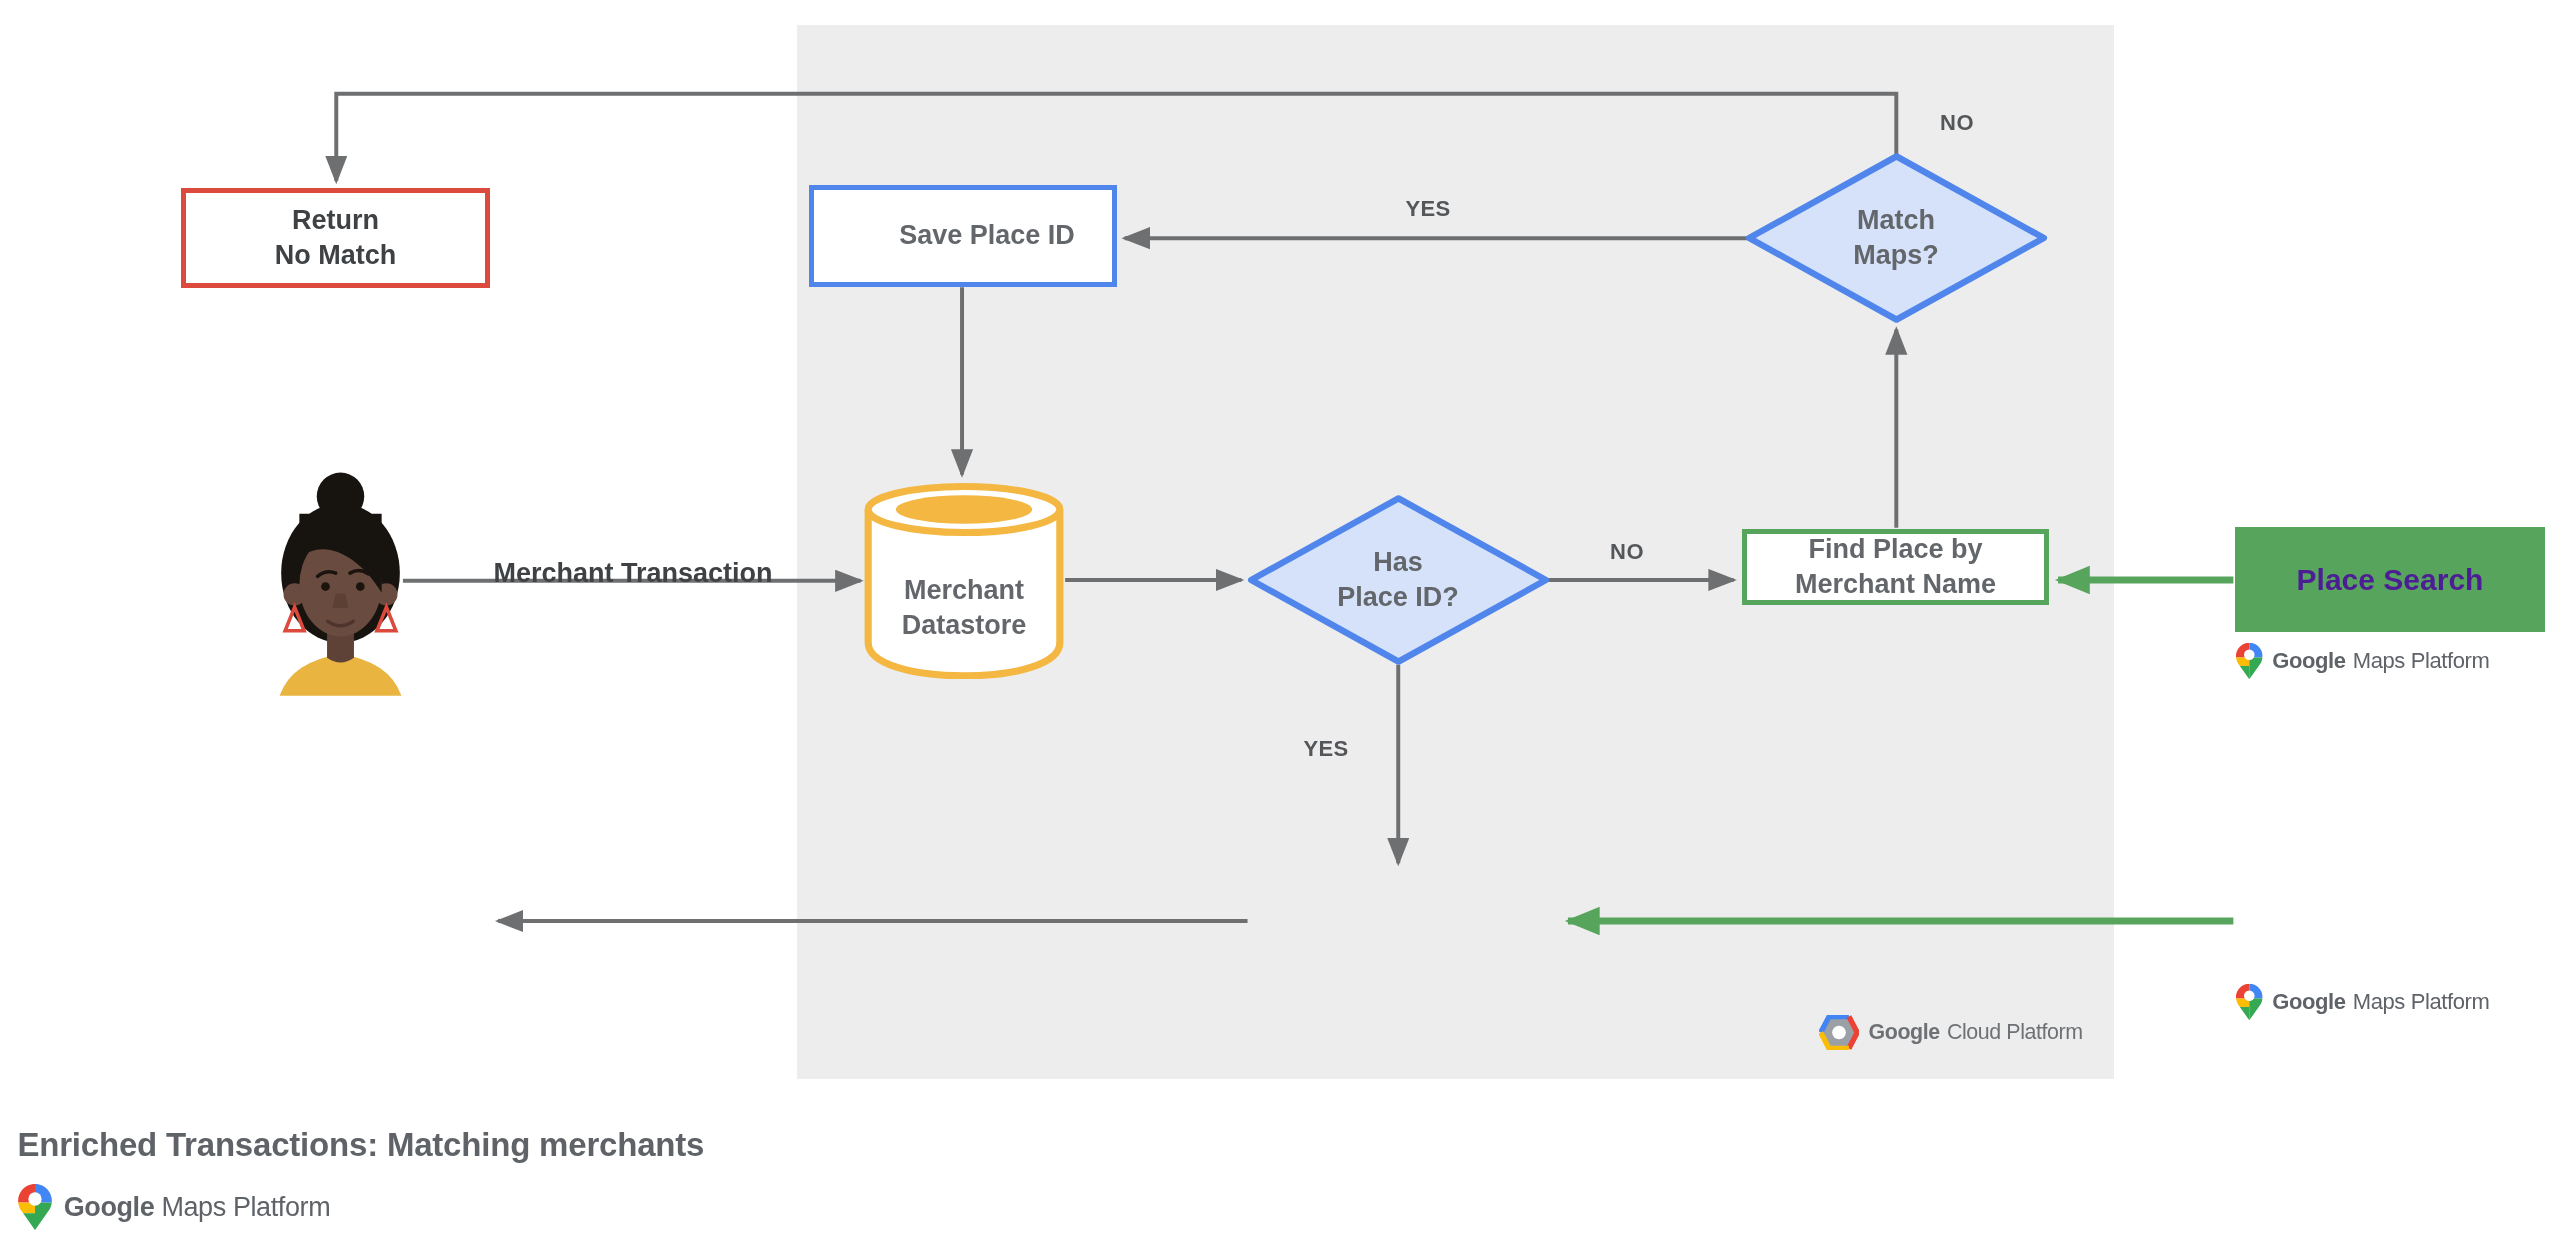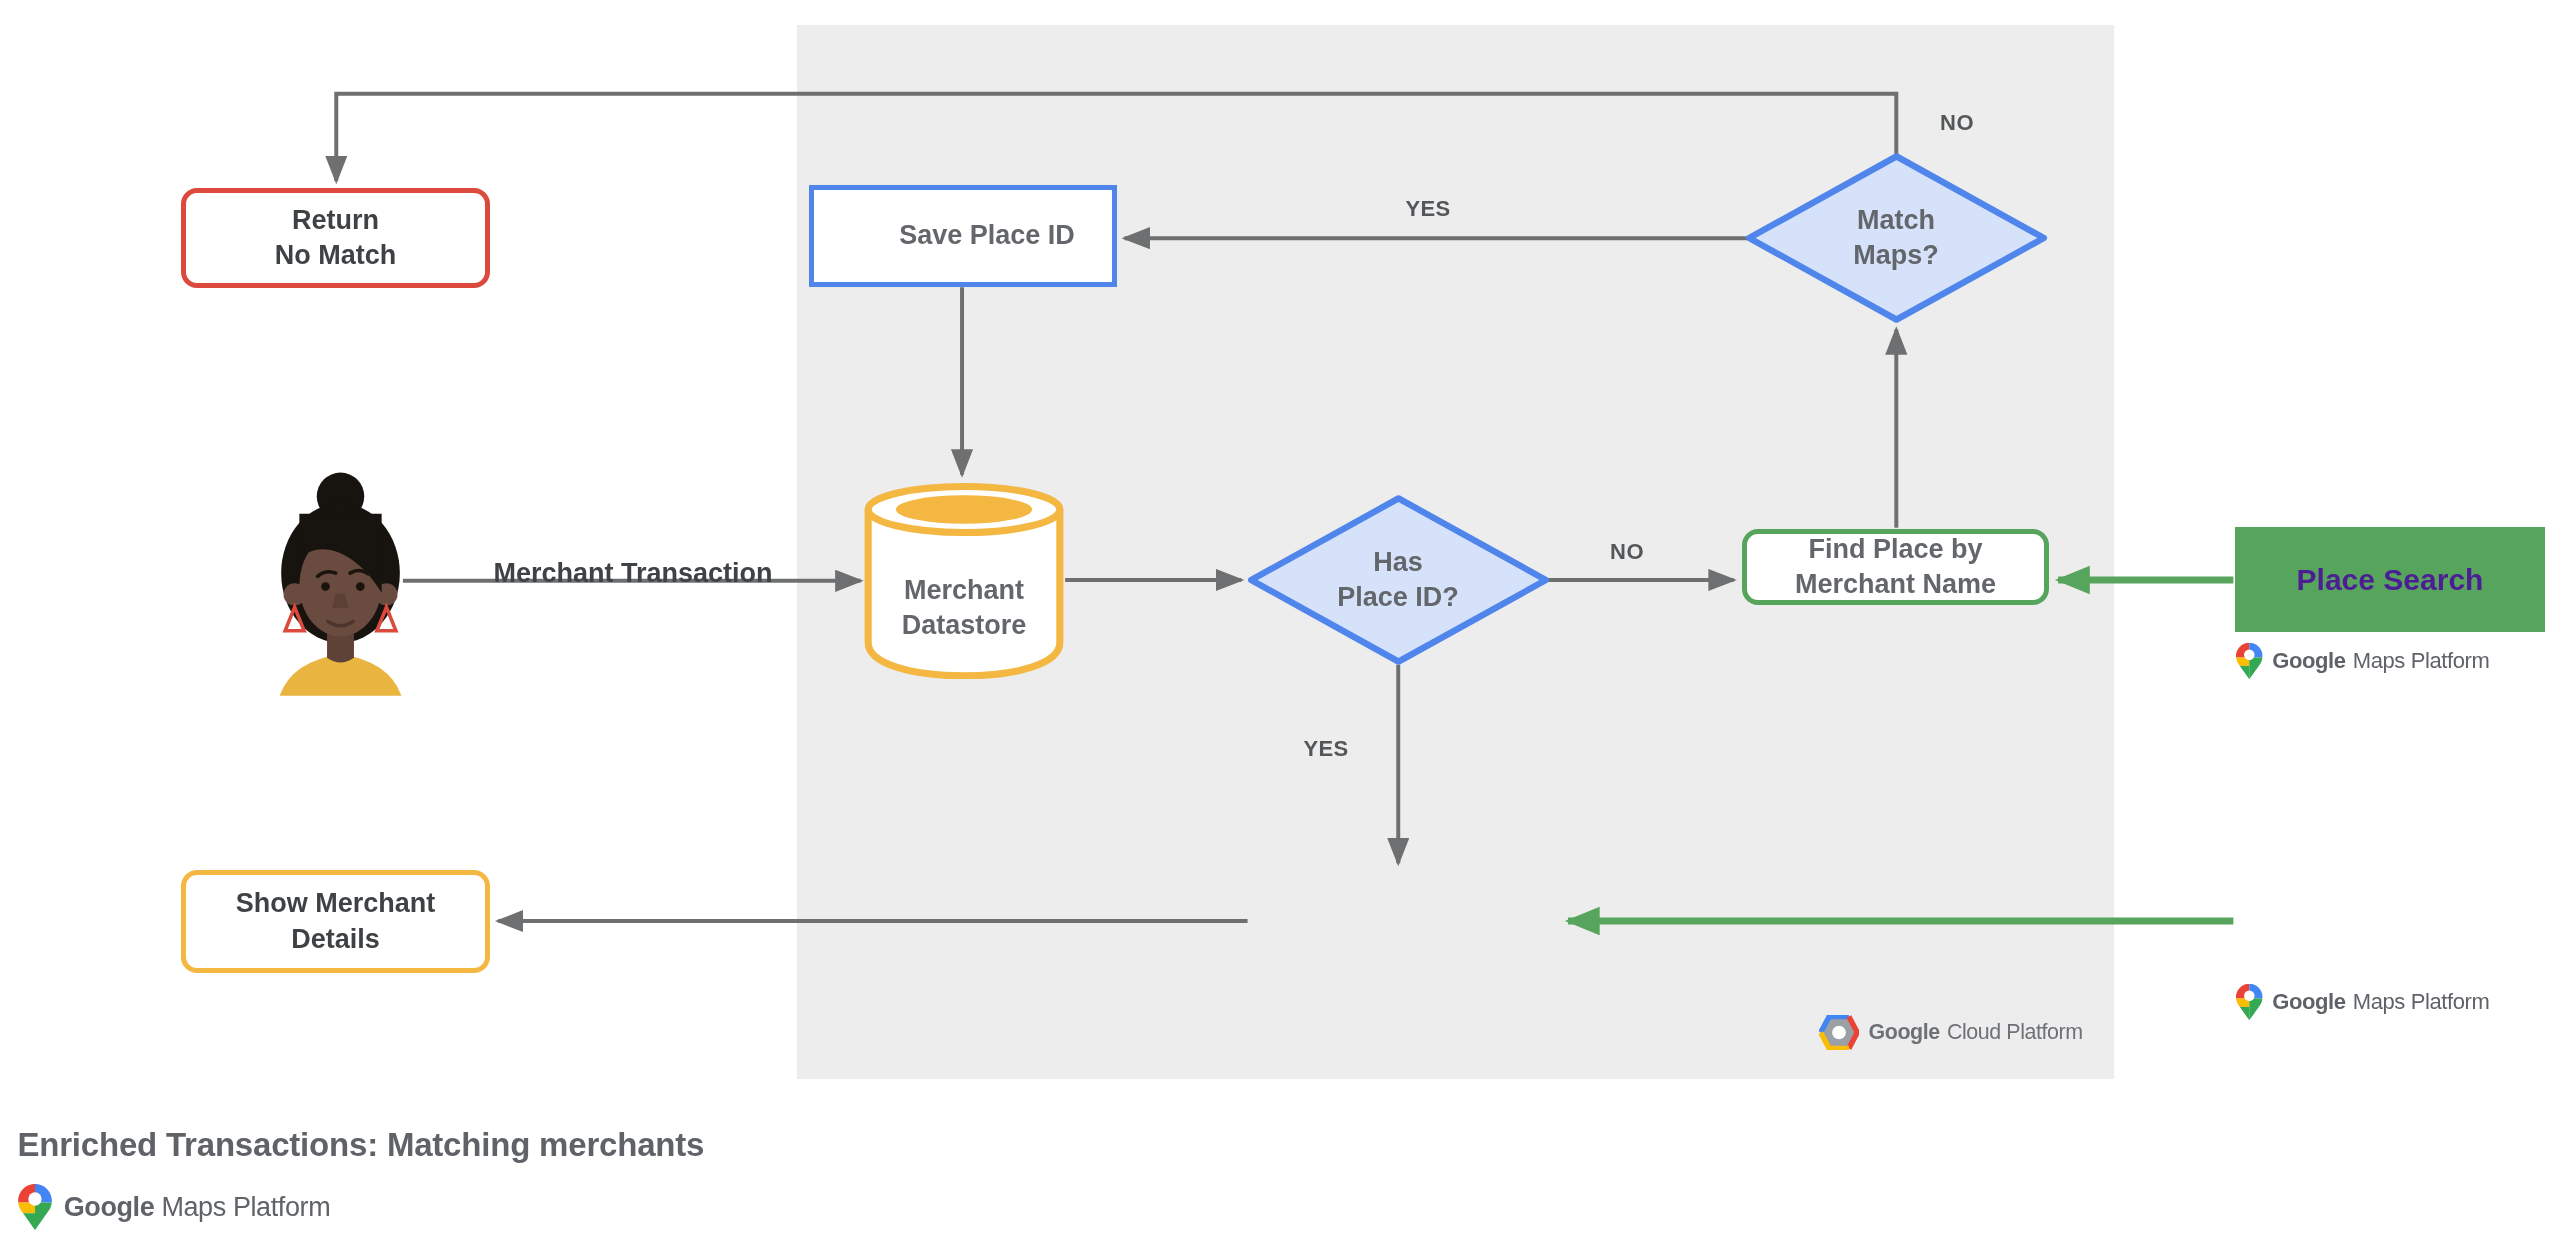--- a/index.html
+++ b/index.html
@@ -14,21 +14,21 @@
     position:absolute;display:flex;align-items:center;justify-content:center;text-align:center;
     font-weight:700;font-size:27px;line-height:1.3;background:#fff;box-sizing:border-box;
   }
   .outline-red{border:5.6px solid var(--red);}
   .outline-blue{border:5.6px solid var(--blue-border);}
   .outline-green{border:5.6px solid var(--green);}
   .outline-yellow{border:5.6px solid var(--yellow);}
   .fill-green{background:var(--green);color:#4c1d95;font-size:30px;border:none;}
   .label-gray{color:var(--label-gray);}
   .label-dark{color:var(--text-dark);}
-  .pre{white-space:pre-line;border-radius:16px;}
+  .pre{white-space:pre-line;}
   .diamond-label{
     position:absolute;transform:translate(-50%,-50%);text-align:center;font-weight:700;
     font-size:27px;color:var(--label-gray);white-space:pre-line;line-height:1.3;
   }
   .shape-label{
     position:absolute;transform:translate(-50%,-50%);text-align:center;font-weight:700;
     font-size:27px;color:var(--label-gray);white-space:pre-line;line-height:1.3;
   }
   .edge-label{
     position:absolute;transform:translate(-50%,-50%);font-weight:700;font-size:22px;
@@ -94,24 +94,20 @@
   <div class="node outline-green label-gray pre" style="left:1742px;top:529px;width:307px;height:76px;">
     <span>Find Place by
 Merchant Name</span>
   </div>
 
   <div class="node fill-green" style="left:2235px;top:527px;width:310px;height:105px;">
     <span>Place Search</span>
   </div>
 
 
-  <div class="node outline-yellow label-dark pre" style="left:181px;top:870px;width:309px;height:103px;">
-    <span>Show Merchant
-Details</span>
-  </div>
 
 
   <svg class="abs" style="left:1742px;top:149px;" width="309" height="178" viewBox="0 0 390 224">
     <polygon points="195,9 381,112 195,215 9,112" style="fill:var(--blue-fill);stroke:var(--blue-border)" stroke-width="8" stroke-linejoin="round"></polygon>
   </svg>
   <div class="diamond-label" style="left:1896px;top:238px;">Match
 Maps?</div>
 
   <svg class="abs" style="left:1244px;top:491px;" width="309" height="178" viewBox="0 0 390 224">
     <polygon points="195,9 381,112 195,215 9,112" style="fill:var(--blue-fill);stroke:var(--blue-border)" stroke-width="8" stroke-linejoin="round"></polygon>

